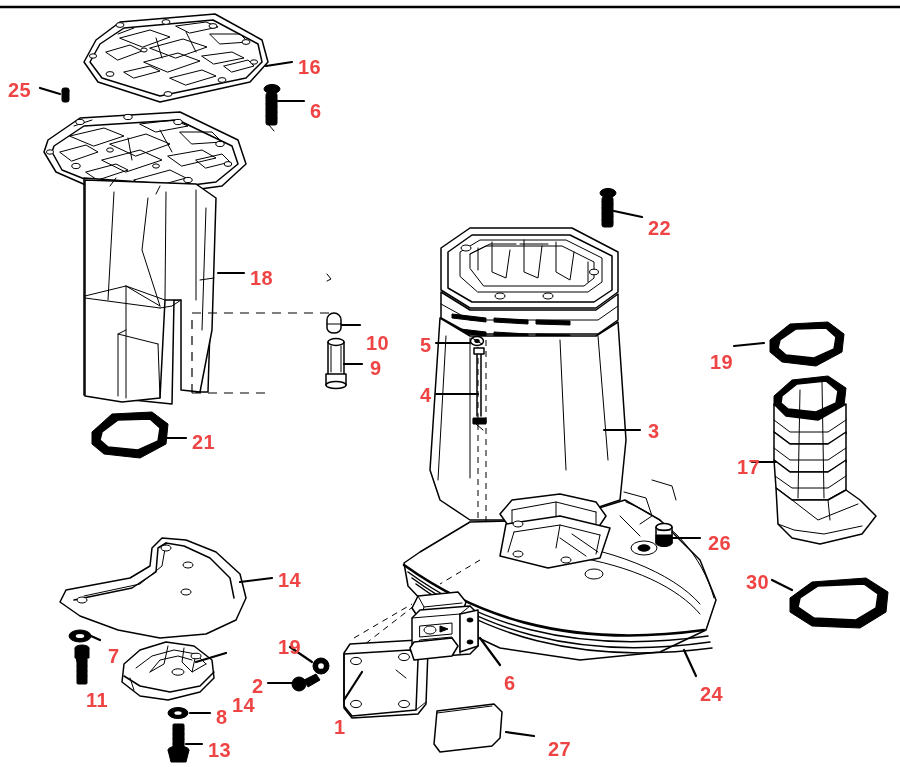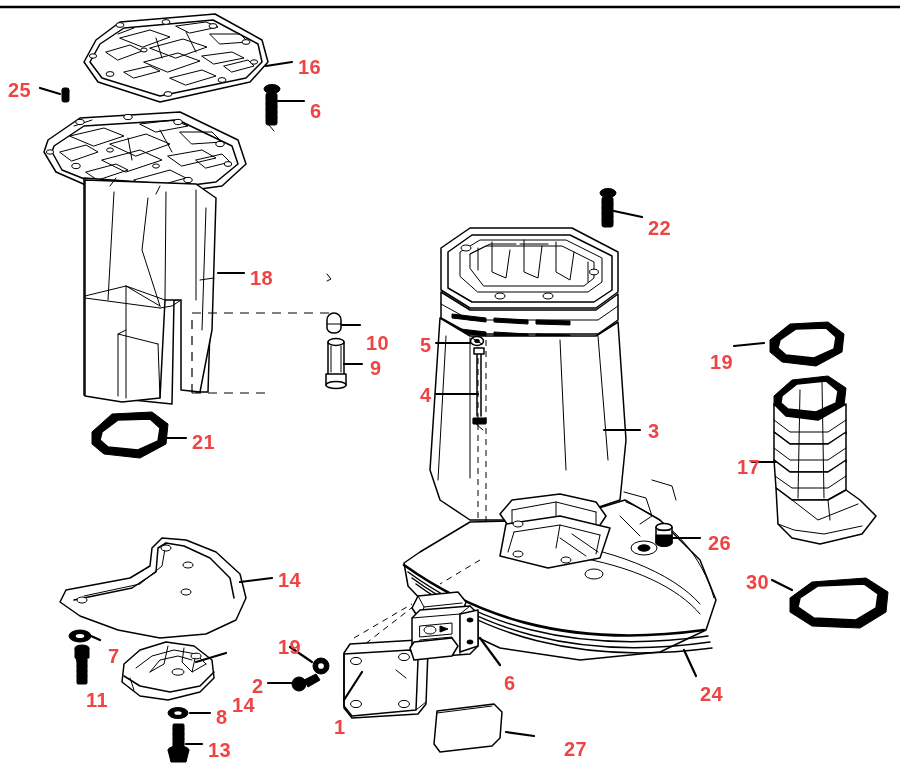--- a/index.html
+++ b/index.html
@@ -551,16 +551,16 @@
       <div class="callout-label" style="left: 727px; top: 457px; margin-left: 10px;">17</div>
       <div class="callout-label" style="left: 250px; top: 268px;">18</div>
       <div class="callout-label" style="left: 710px; top: 352px;">19</div>
       <div class="callout-label" style="left: 746px; top: 572px;">30</div>
       <div class="callout-label" style="left: 192px; top: 432px;">21</div>
       <div class="callout-label" style="left: 648px; top: 218px;">22</div>
       <div class="callout-label" style="left: 278px; top: 637px;">19</div>
       <div class="callout-label" style="left: 700px; top: 684px;">24</div>
       <div class="callout-label" style="left: 8px; top: 80px;">25</div>
       <div class="callout-label" style="left: 708px; top: 533px;">26</div>
-      <div class="callout-label" style="left: 564px; top: 739px;">27</div>
+      <div class="callout-label" style="left: 548px; top: 739px;">27</div>
     </div>
 
 </div>
 
 </body></html>

